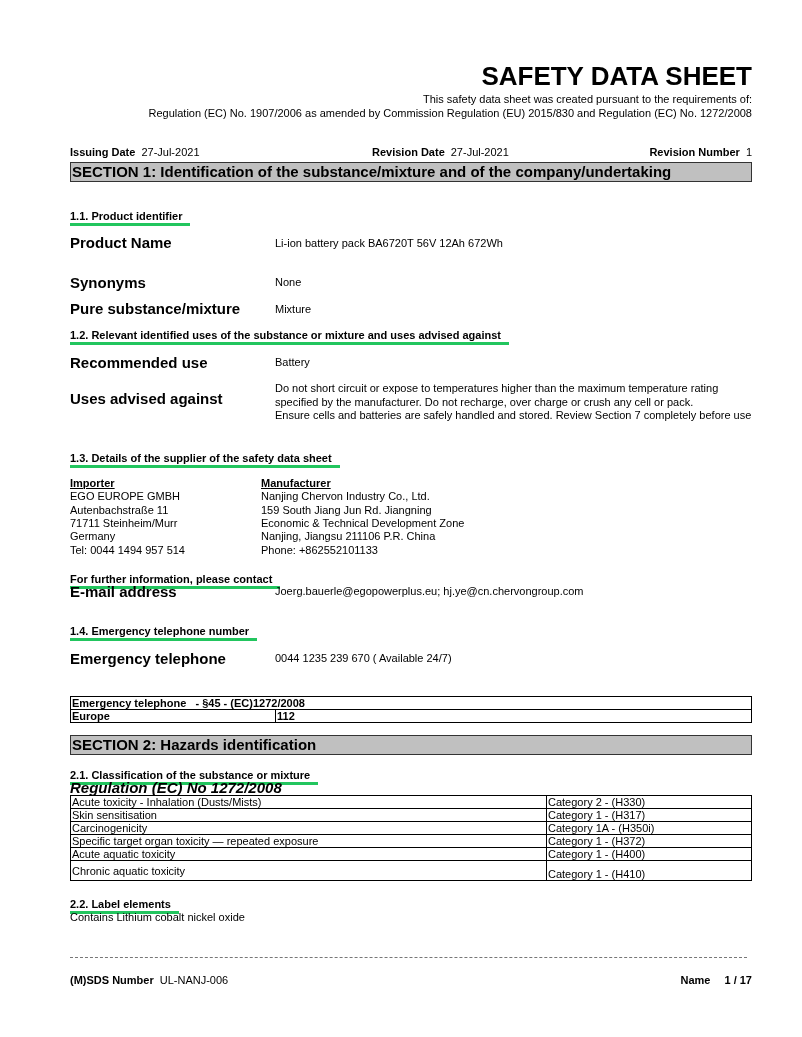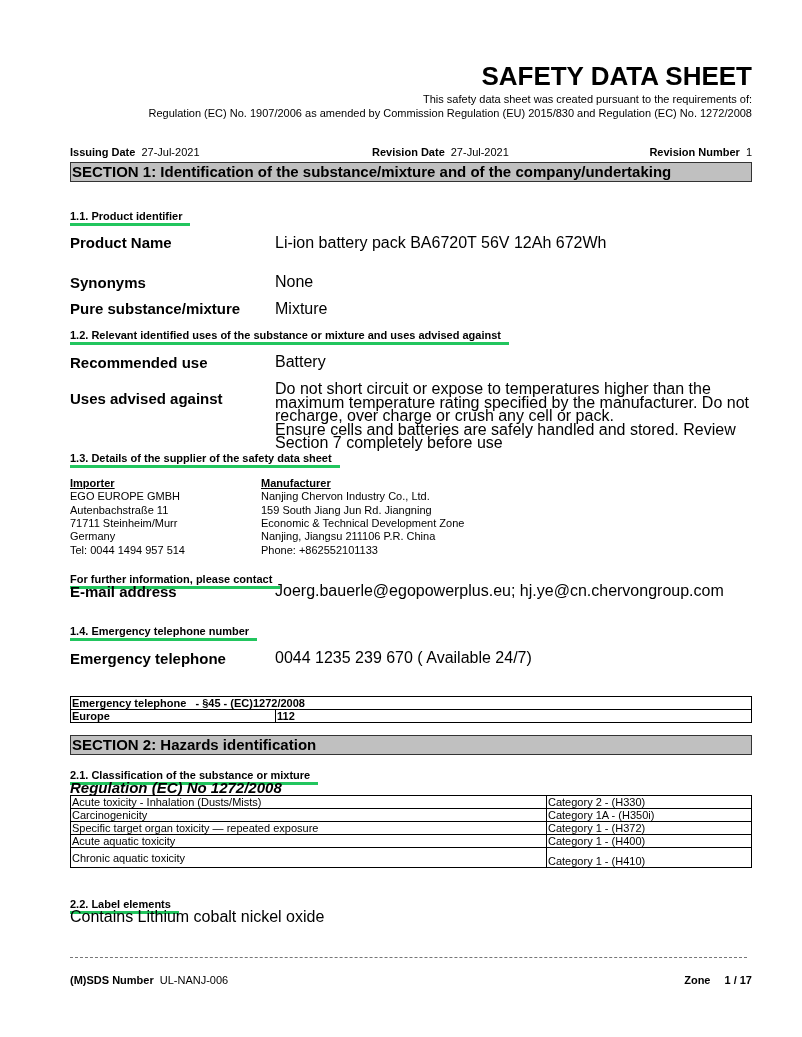--- a/index.html
+++ b/index.html
@@ -19,21 +19,21 @@
   .section-box {
     left: 70px; width: 679px; background: #c0c0c0;
     border: 1.5px solid #333; font-weight: bold; font-size: 15px;
     line-height: 18px; padding: 0 0 0 1px; white-space: nowrap;
   }
   .subhead {
     left: 70px; font-size: 11px; font-weight: bold; line-height: 14px;
     white-space: nowrap; border-bottom: 3px solid #22c55e; padding-right: 8px;
   }
   .label { left: 70px; font-size: 15px; font-weight: bold; line-height: 14px; white-space: nowrap; }
-  .value { font-size: 16px; line-height: 14px; }
+  .value { font-size: 11px; line-height: 14px; }
   .addr { font-size: 11px; line-height: 13.3px; white-space: nowrap; }
   .addr .hdr { font-weight: bold; text-decoration: underline; }
   table.grid {
     border-collapse: collapse; font-size: 11px; line-height: 12px;
   }
   table.grid td { border: 1px solid #000; padding: 0 1px; white-space: nowrap; }
   .footer-line { left: 70px; top: 957px; width: 677px; border-top: 1px dashed #777; }
   .footer { top: 974px; font-size: 11px; white-space: nowrap; }
 </style>
 </head>
@@ -121,20 +121,24 @@
 <div class="abs subhead" style="top:768px;">2.1. Classification of the substance or mixture</div>
 <div class="abs label" style="top:781px; font-style:italic;">Regulation (EC) No 1272/2008</div>
 
 <table class="abs grid" style="left:70px; top:795px; width:682px;">
   <tbody>
       <tr>
     <td style="width:473px;">Acute toxicity - Inhalation (Dusts/Mists)</td>
     <td>Category 2  - (H330)</td>
   </tr>
   <tr>
+    <td>Skin sensitisation</td>
+    <td>Category 1  - (H317)</td>
+  </tr>
+  <tr>
     <td>Carcinogenicity</td>
     <td>Category 1A  - (H350i)</td>
   </tr>
   <tr>
     <td>Specific target organ toxicity — repeated exposure</td>
     <td>Category 1  - (H372)</td>
   </tr>
   <tr>
     <td>Acute aquatic toxicity</td>
     <td>Category 1  - (H400)</td>
@@ -147,14 +151,14 @@
   </table>
 
 <div class="abs subhead" style="top:897px;">2.2. Label elements</div>
 <div class="abs value" style="left:70px; top:910px;">Contains Lithium cobalt nickel oxide</div>
 
 <div class="abs footer-line"></div>
 <div class="abs footer" style="left:70px;">
   <b style="margin-right:6px;">(M)SDS Number</b><span>UL-NANJ-006</span>
 </div>
 <div class="abs footer" style="right:50px;">
-  <b style="margin-right:14px;">Zone</b><b>1 / 17</b>
+  <b style="margin-right:14px;">Name</b><b>1 / 17</b>
 </div>
 
 </body></html>

